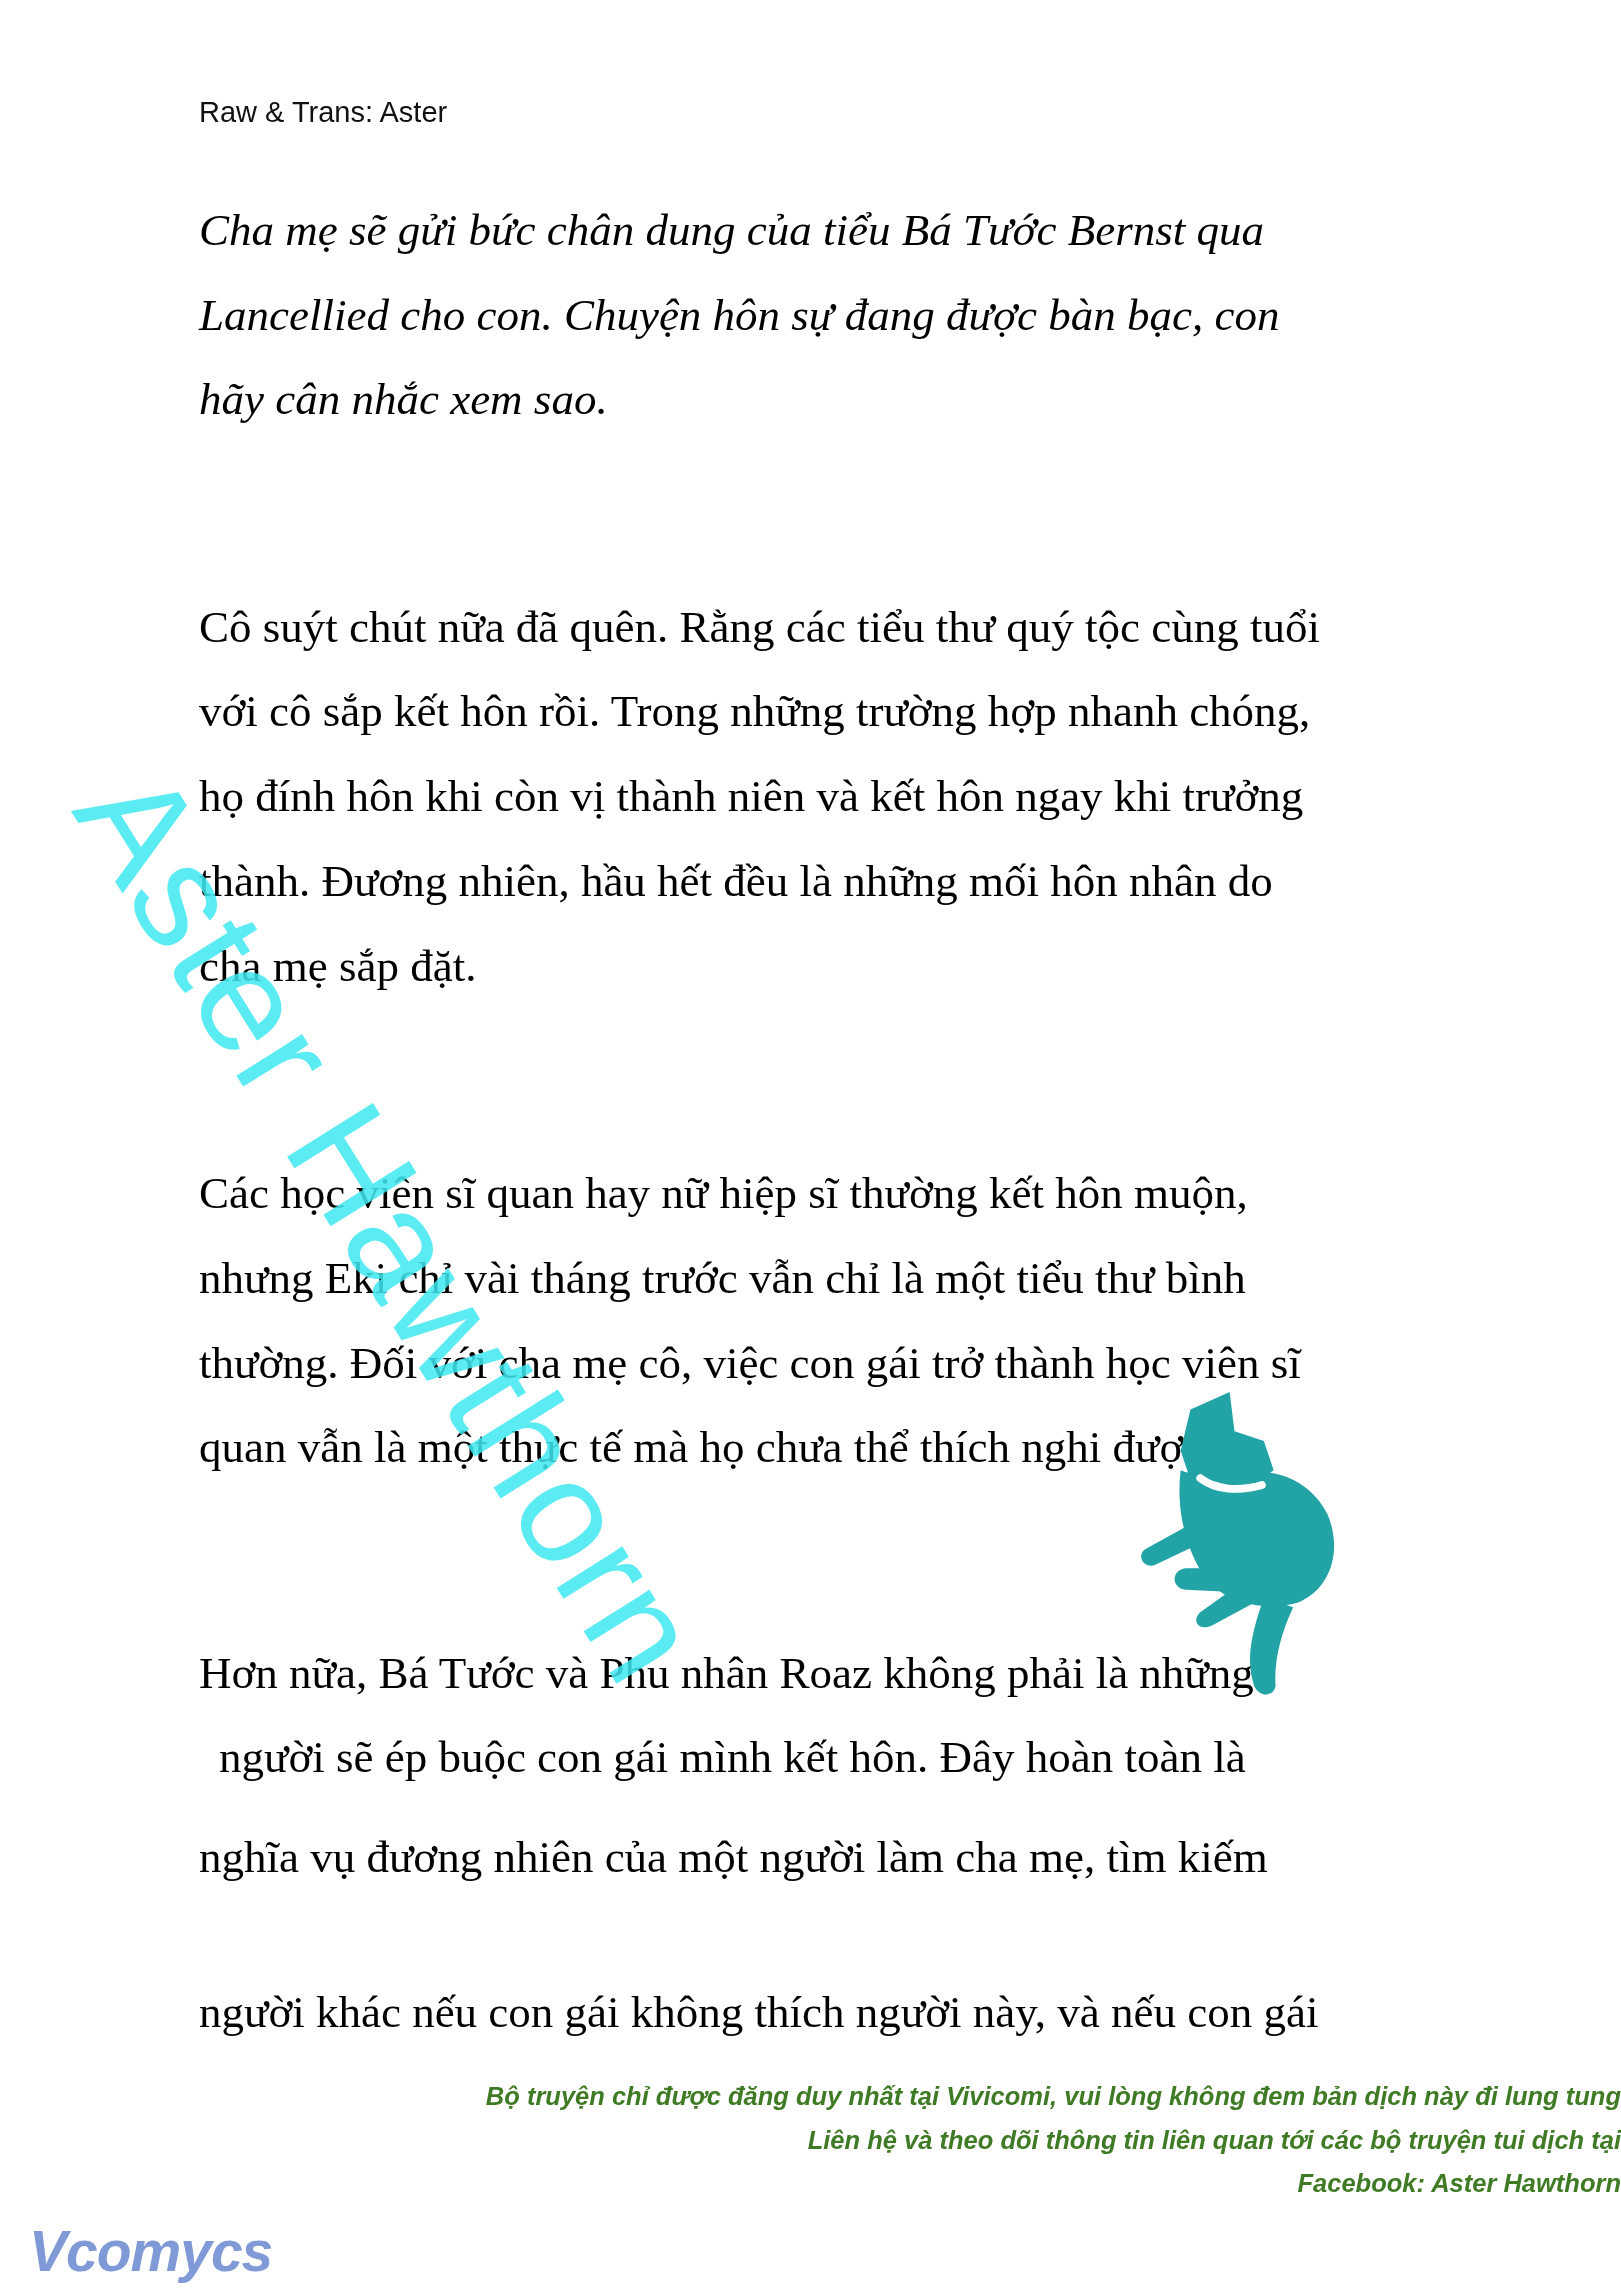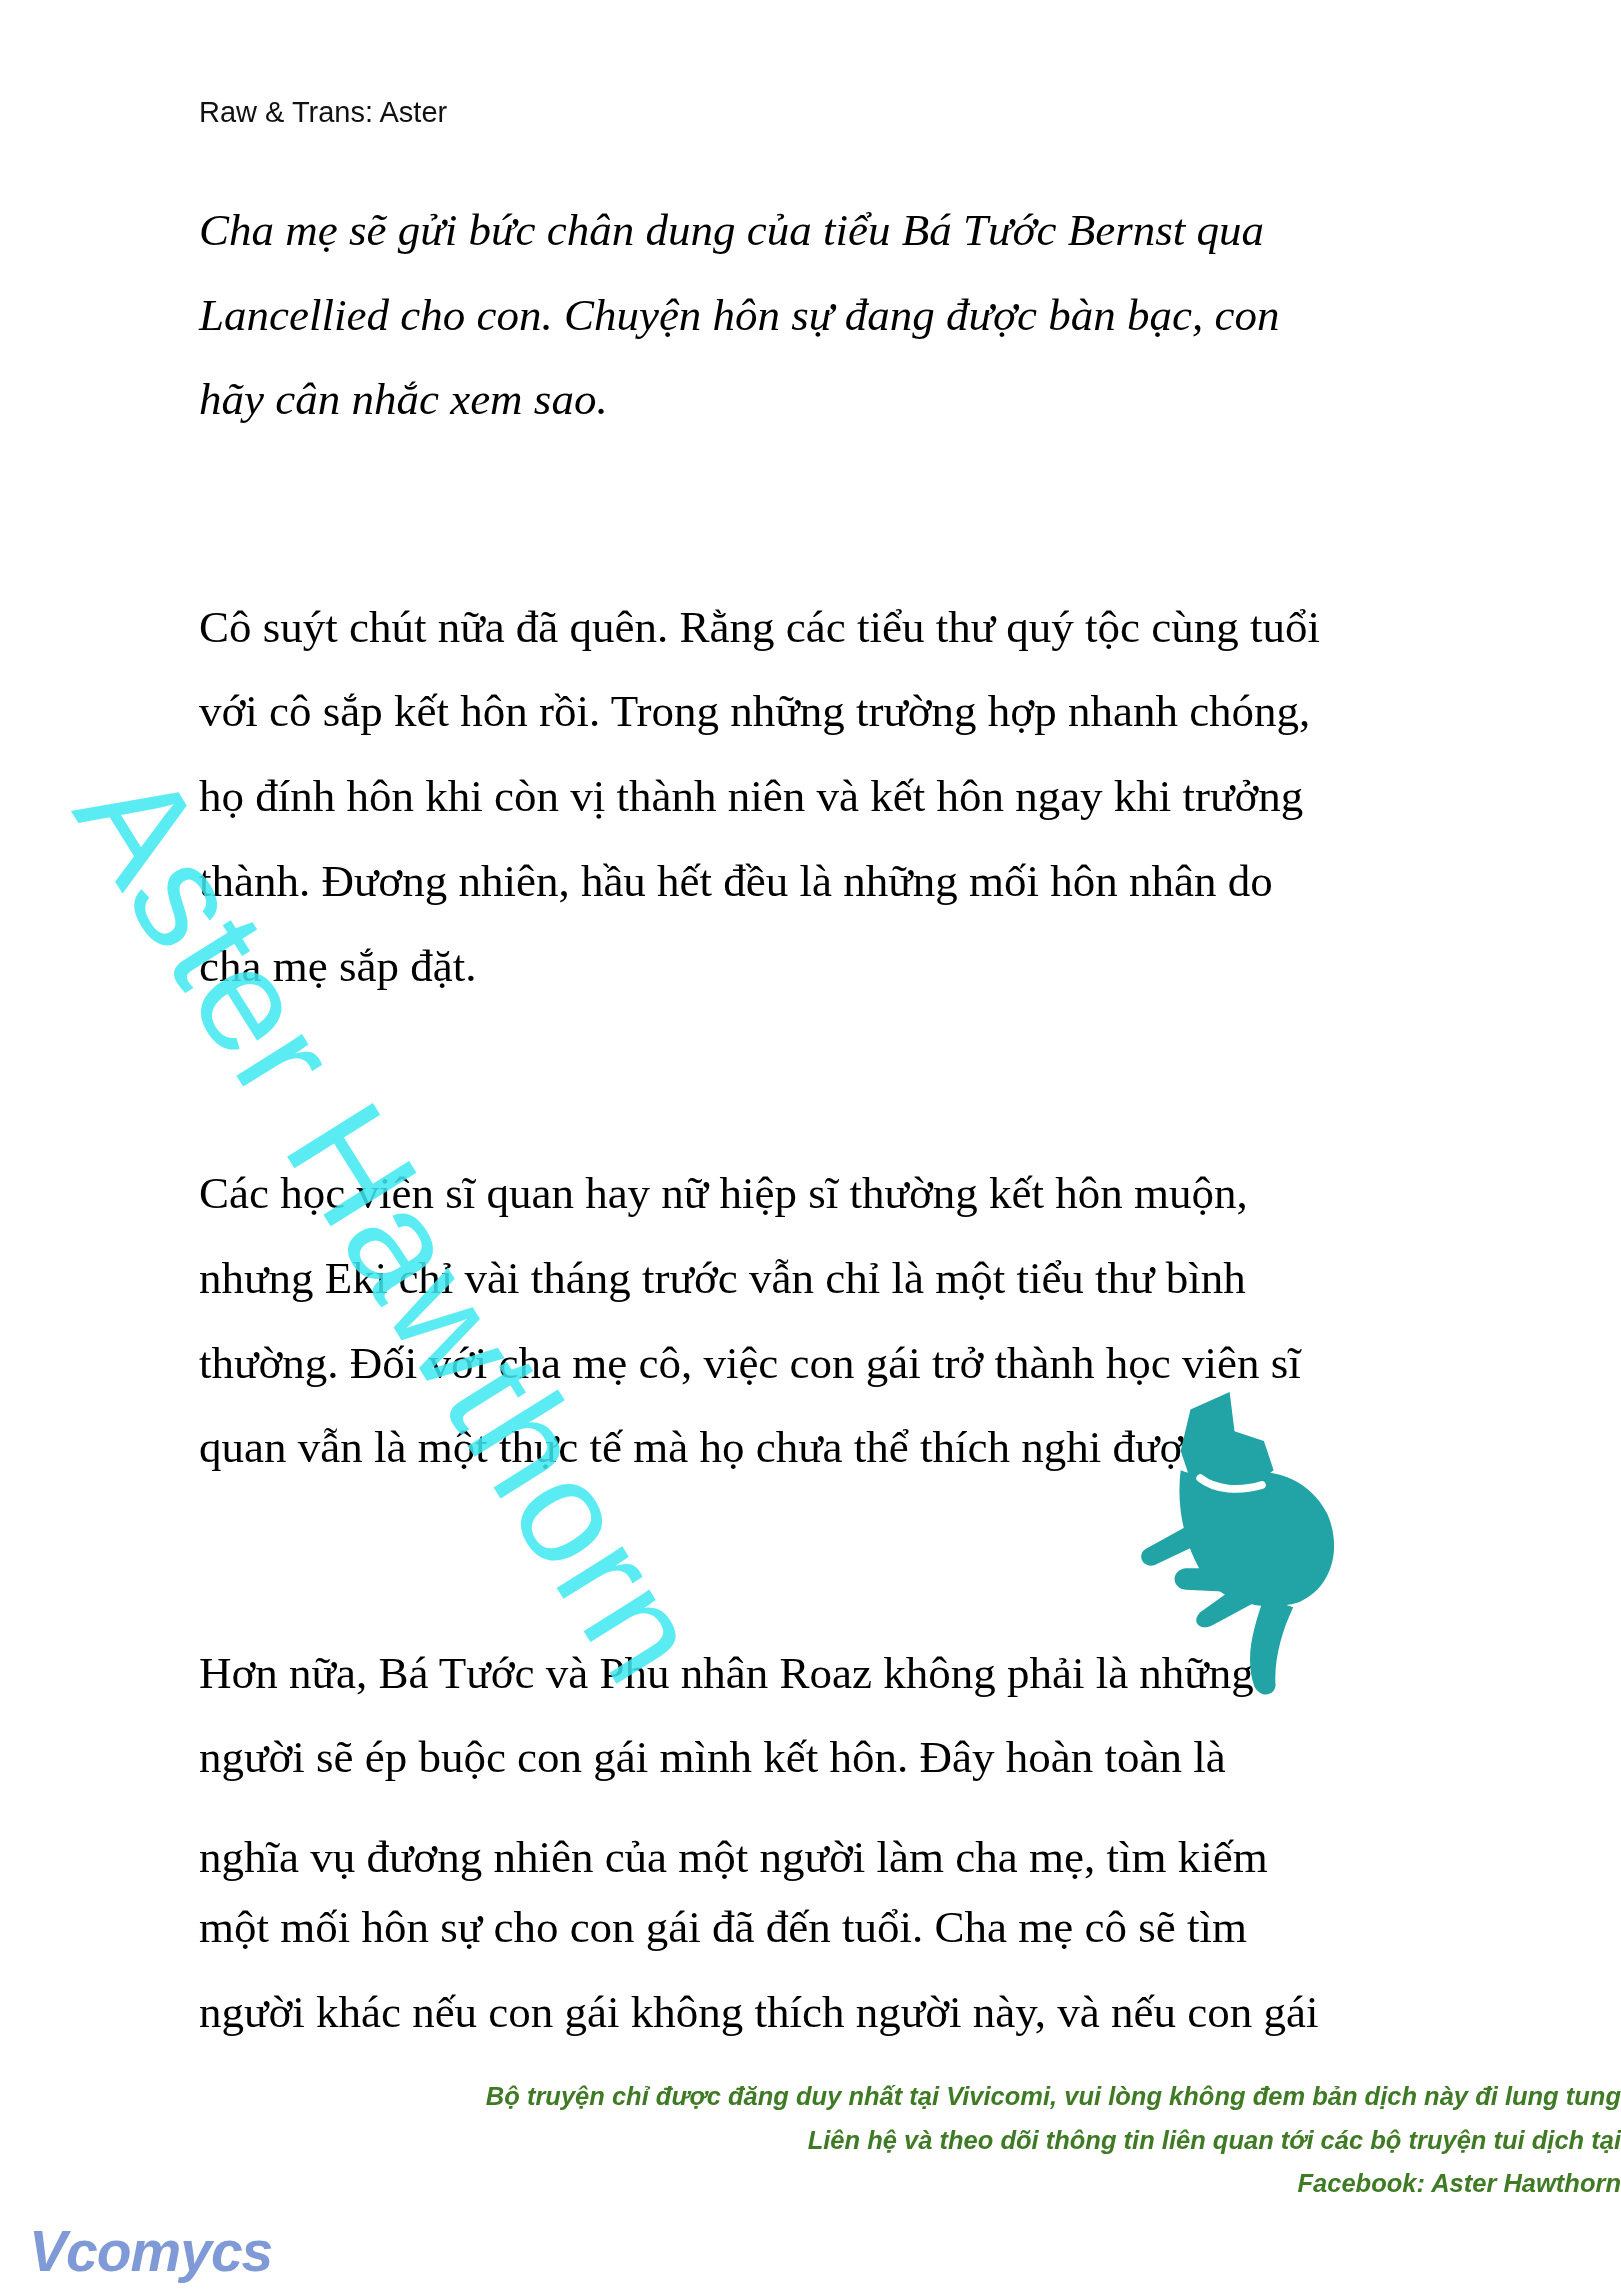--- a/index.html
+++ b/index.html
@@ -106,23 +106,22 @@
   <div class="line" style="top:774px;">họ đính hôn khi còn vị thành niên và kết hôn ngay khi trưởng</div>
   <div class="line" style="top:859px;">thành. Đương nhiên, hầu hết đều là những mối hôn nhân do</div>
   <div class="line" style="top:944px;">cha mẹ sắp đặt.</div>
 
   <div class="line" style="top:1171px;">Các học viên sĩ quan hay nữ hiệp sĩ thường kết hôn muộn,</div>
   <div class="line" style="top:1256px;">nhưng Eki chỉ vài tháng trước vẫn chỉ là một tiểu thư bình</div>
   <div class="line" style="top:1341px;">thường. Đối với cha mẹ cô, việc con gái trở thành học viên sĩ</div>
   <div class="line" style="top:1425px;">quan vẫn là một thực tế mà họ chưa thể thích nghi được.</div>
 
   <div class="line" style="top:1651px;">Hơn nữa, Bá Tước và Phu nhân Roaz không phải là những</div>
-  <div class="line" style="top:1735px;">người sẽ ép buộc con gái mình kết hôn. Đây hoàn toàn là</div>
+  <div class="line" style="top:1735px;margin-left:20px;">người sẽ ép buộc con gái mình kết hôn. Đây hoàn toàn là</div>
   <div class="line" style="top:1819px;margin-top:16px;">nghĩa vụ đương nhiên của một người làm cha mẹ, tìm kiếm</div>
-  <div class="line" style="top:1905px;">một mối hôn sự cho con gái đã đến tuổi. Cha mẹ cô sẽ tìm</div>
   <div class="line" style="top:1990px;">người khác nếu con gái không thích người này, và nếu con gái</div>
 
   <div class="watermark">Aster Hawthorn</div>
 
   <svg class="cat" viewBox="0 0 240 330">
     <g fill="#22a3a6">
 
       <path d="M75 18 L115 0 L120 40 L150 50 L160 80 L140 95 L100 100 L75 90 L65 60 Z"></path>
 
       <path d="M65 80 C 60 120, 70 160, 90 190 C 110 215, 150 225, 185 215 C 220 200, 230 160, 215 125 C 200 95, 170 80, 140 82 C 110 84, 90 90, 65 80 Z"></path>

